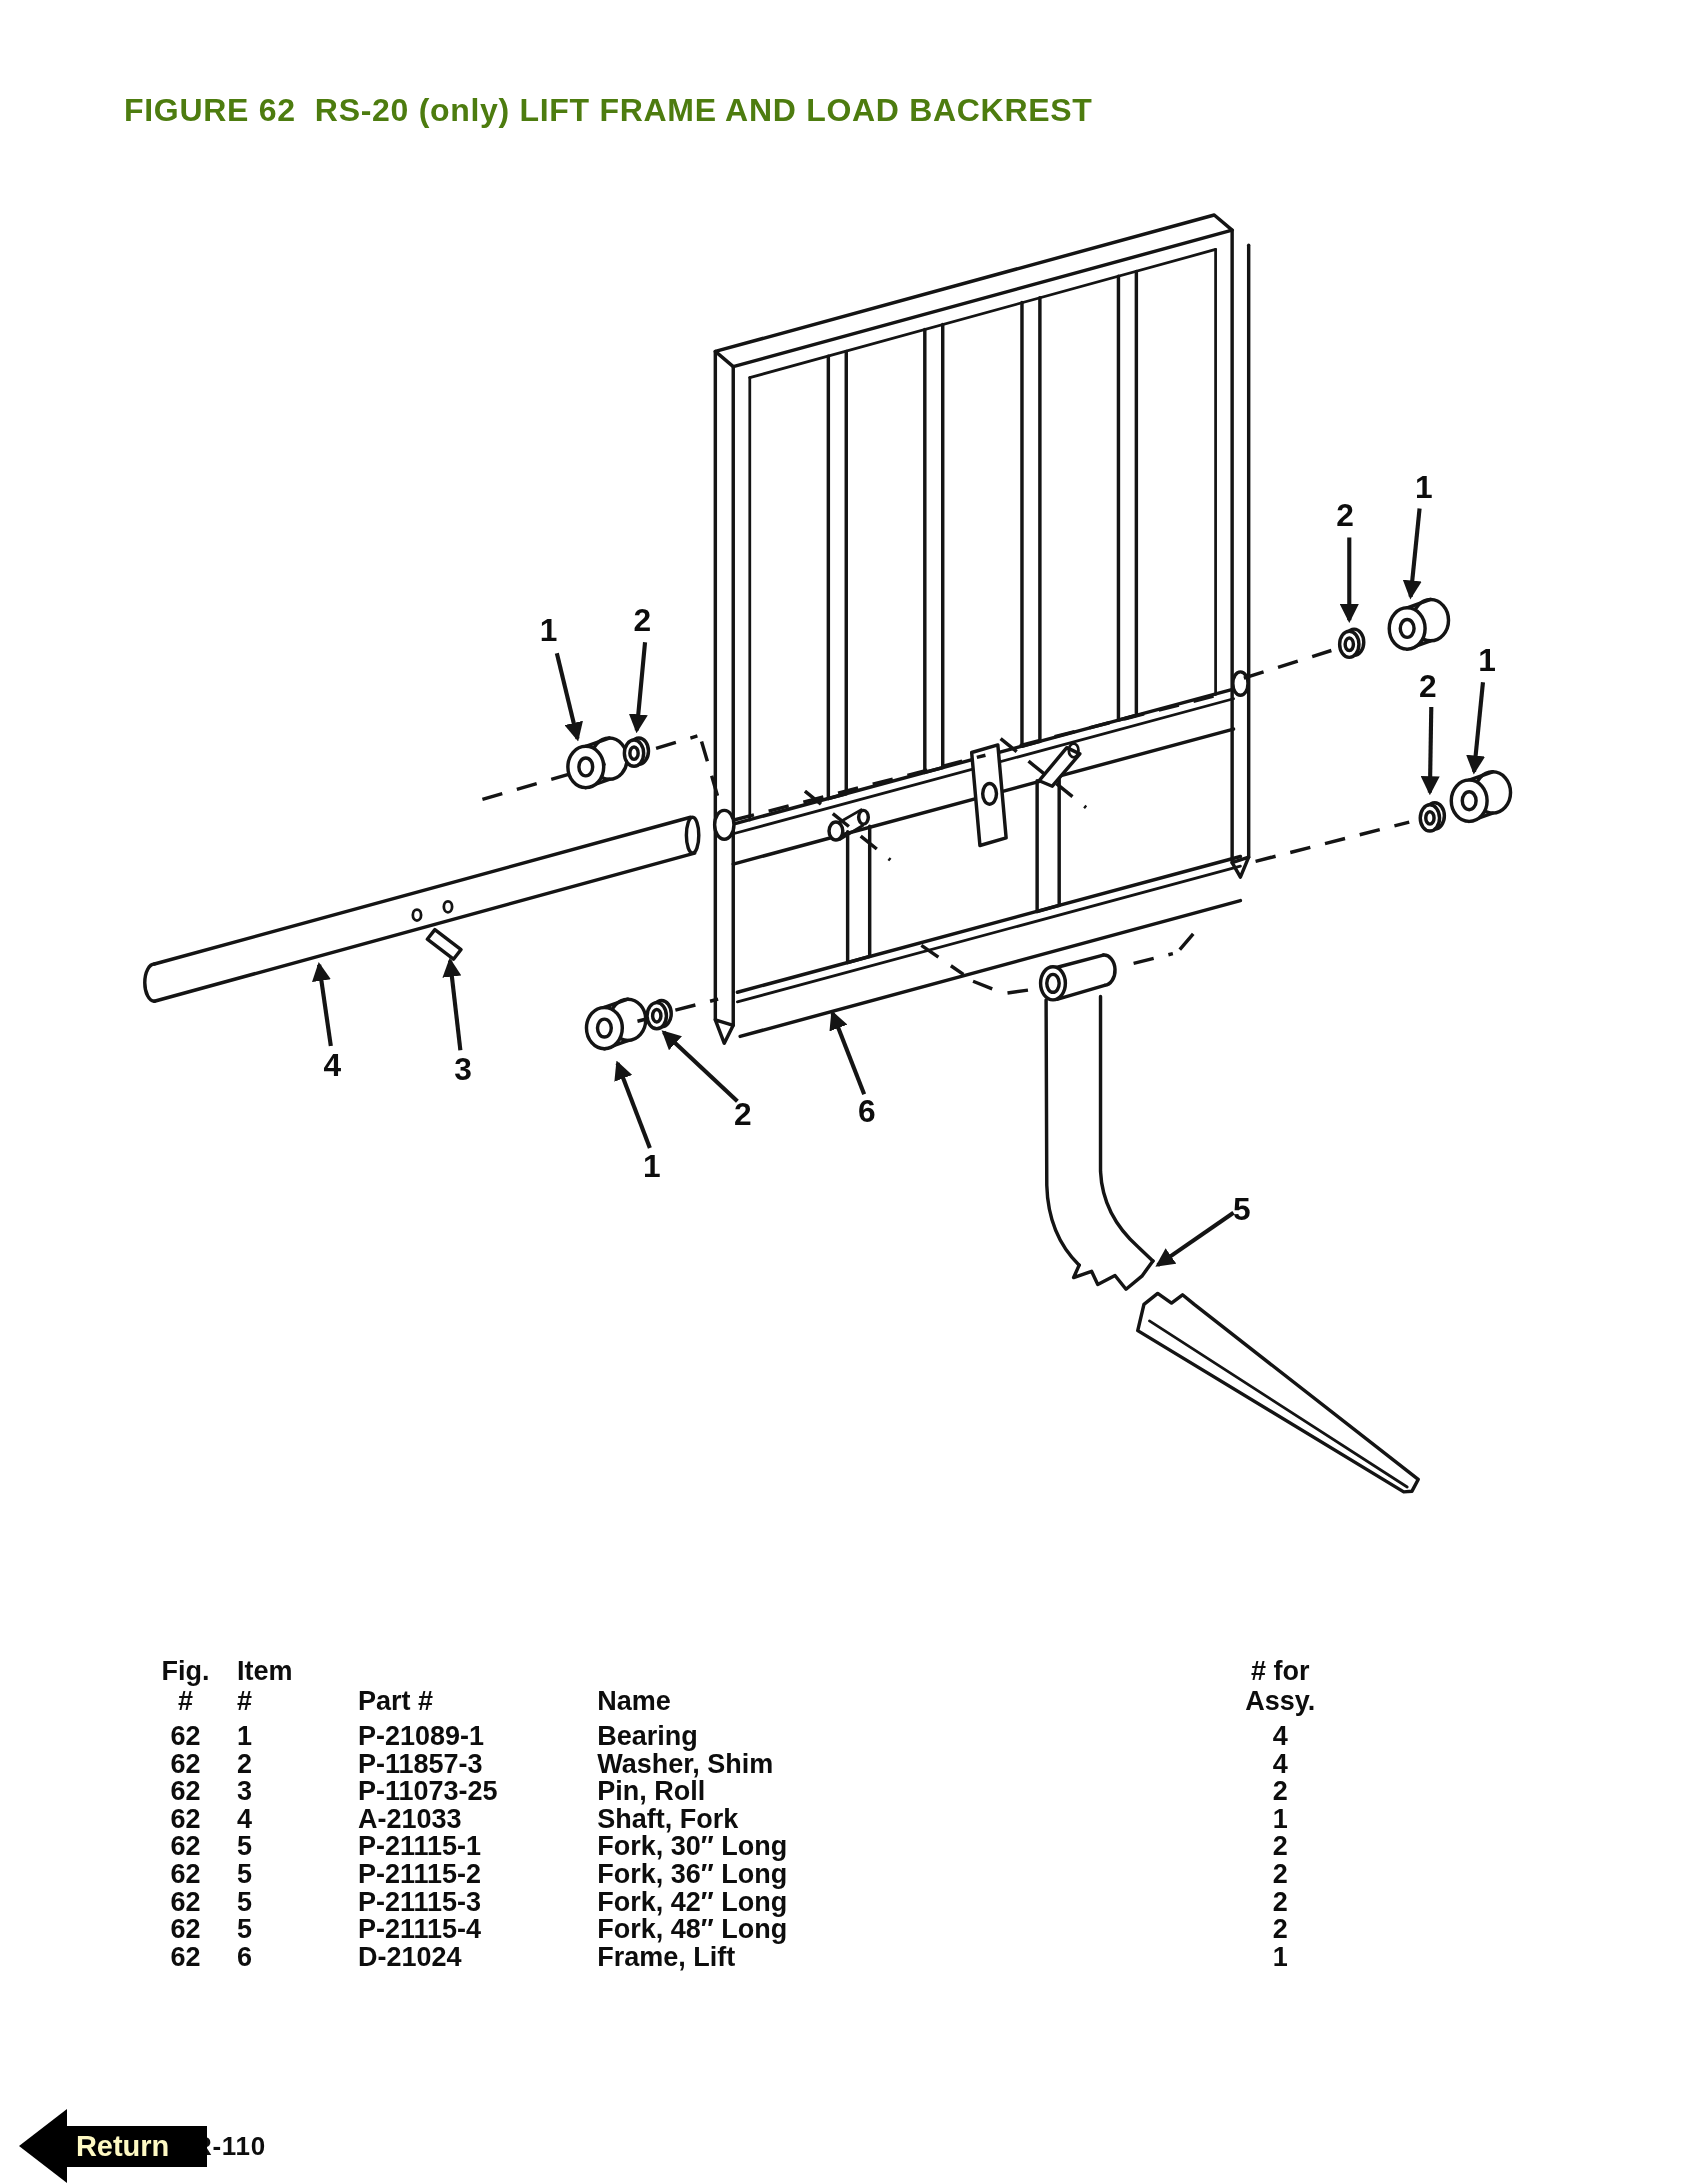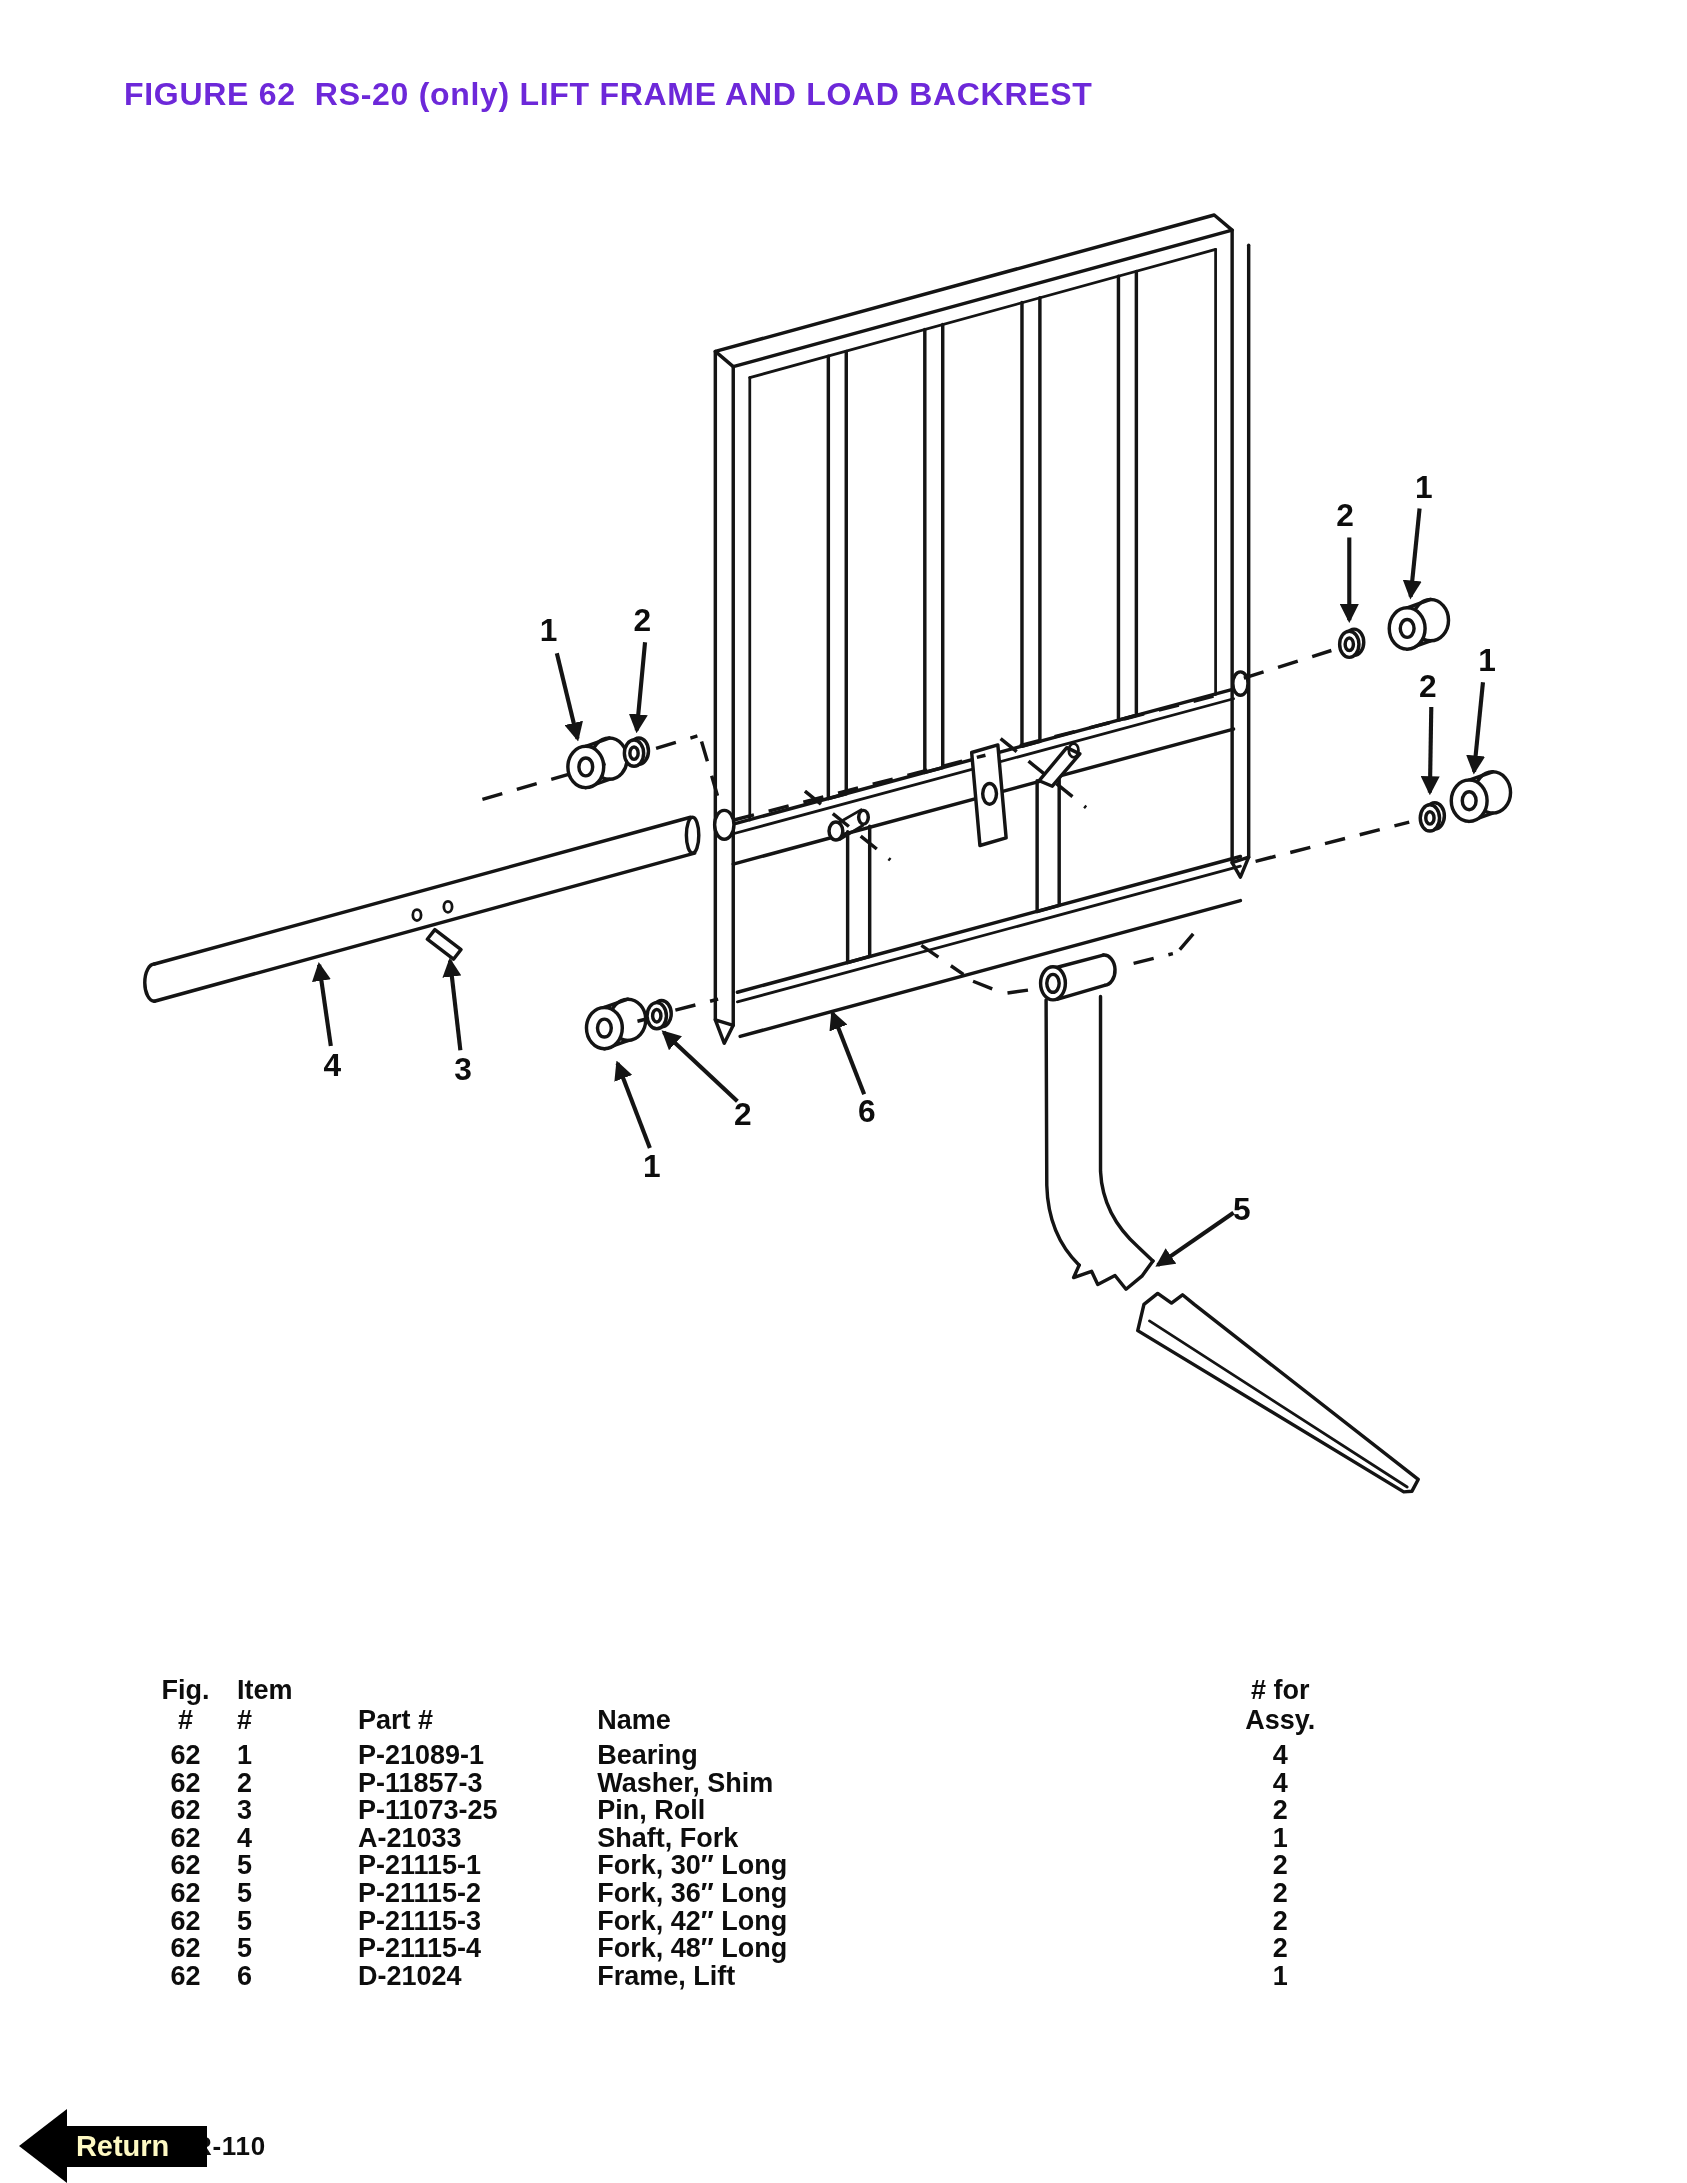--- a/index.html
+++ b/index.html
@@ -1,43 +1,43 @@
 <!DOCTYPE html>
 <html style="font-size:11px"><head>
 <meta charset="utf-8">
 <style>
   html,body{margin:0;padding:0;background:#888;}
   .page{
     position:relative; width:1687px; height:2183px; background:#ffffff;
     font-family:"Liberation Sans", sans-serif; color:#111; overflow:hidden;
   }
   .title{
-    position:absolute; left:124px; top:76px; font-size:32px; font-weight:bold;
-    letter-spacing:0.7px; white-space:pre; color:#6d28d9;
+    position:absolute; left:124px; top:92px; font-size:32px; font-weight:bold;
+    letter-spacing:0.7px; white-space:pre; color:#4d7c0f;
   }
   svg.diagram{ position:absolute; left:0; top:0; width:1687px; height:2183px; }
   svg.diagram .ln{ stroke:#141414; stroke-width:5; fill:none; stroke-linecap:round; stroke-linejoin:round; }
   svg.diagram .thin{ stroke-width:4; }
   svg.diagram .fillw{ fill:#ffffff; }
   svg.diagram .dash{ stroke:#141414; stroke-width:5; fill:none; stroke-dasharray:30 22; stroke-linecap:butt; }
   svg.diagram .callout-line{ stroke:#141414; stroke-width:6; fill:none; }
   svg.diagram text.co{ font-family:"Liberation Sans",sans-serif; font-size:46px; font-weight:bold; fill:#0d0d0d; text-anchor:middle; }
   
   .parts{
     position:absolute; left:134px; top:1658px; width:1234px;
     font-size:27px; line-height:27.6px; color:#0d0d0d;
   }
   .prow{ display:grid; grid-template-columns:103px 114px 238px 620px 148px; }
   .prow > div{ white-space:nowrap; }
   .c-fig{ text-align:center; }
   .c-item{ text-align:left; }
   .c-part{ padding-left:6.9px; }
   .c-name{ padding-left:8.3px; }
   .c-assy{ text-align:center; padding-right:5.5px; }
-  .phead{ font-weight:bold;margin-top:19px; }
+  .phead{ font-weight:bold; }
   .phead .l1{ height:30px; }
   .phead .l2{ height:32px; }
   .pbody .prow{ height:27.6px; }
   .pbody{ margin-top:3px;font-weight:bold; }
   
   .doc-code{
     position:absolute; left:128px; top:2103px; font-size:26px; font-weight:bold;
     letter-spacing:0.7px; color:#0d0d0d; z-index:1;margin-top:28px;
   }
   .return-btn{ position:absolute; left:19.3px; top:2109px; width:179px; height:74px; cursor:pointer; z-index:2; }

